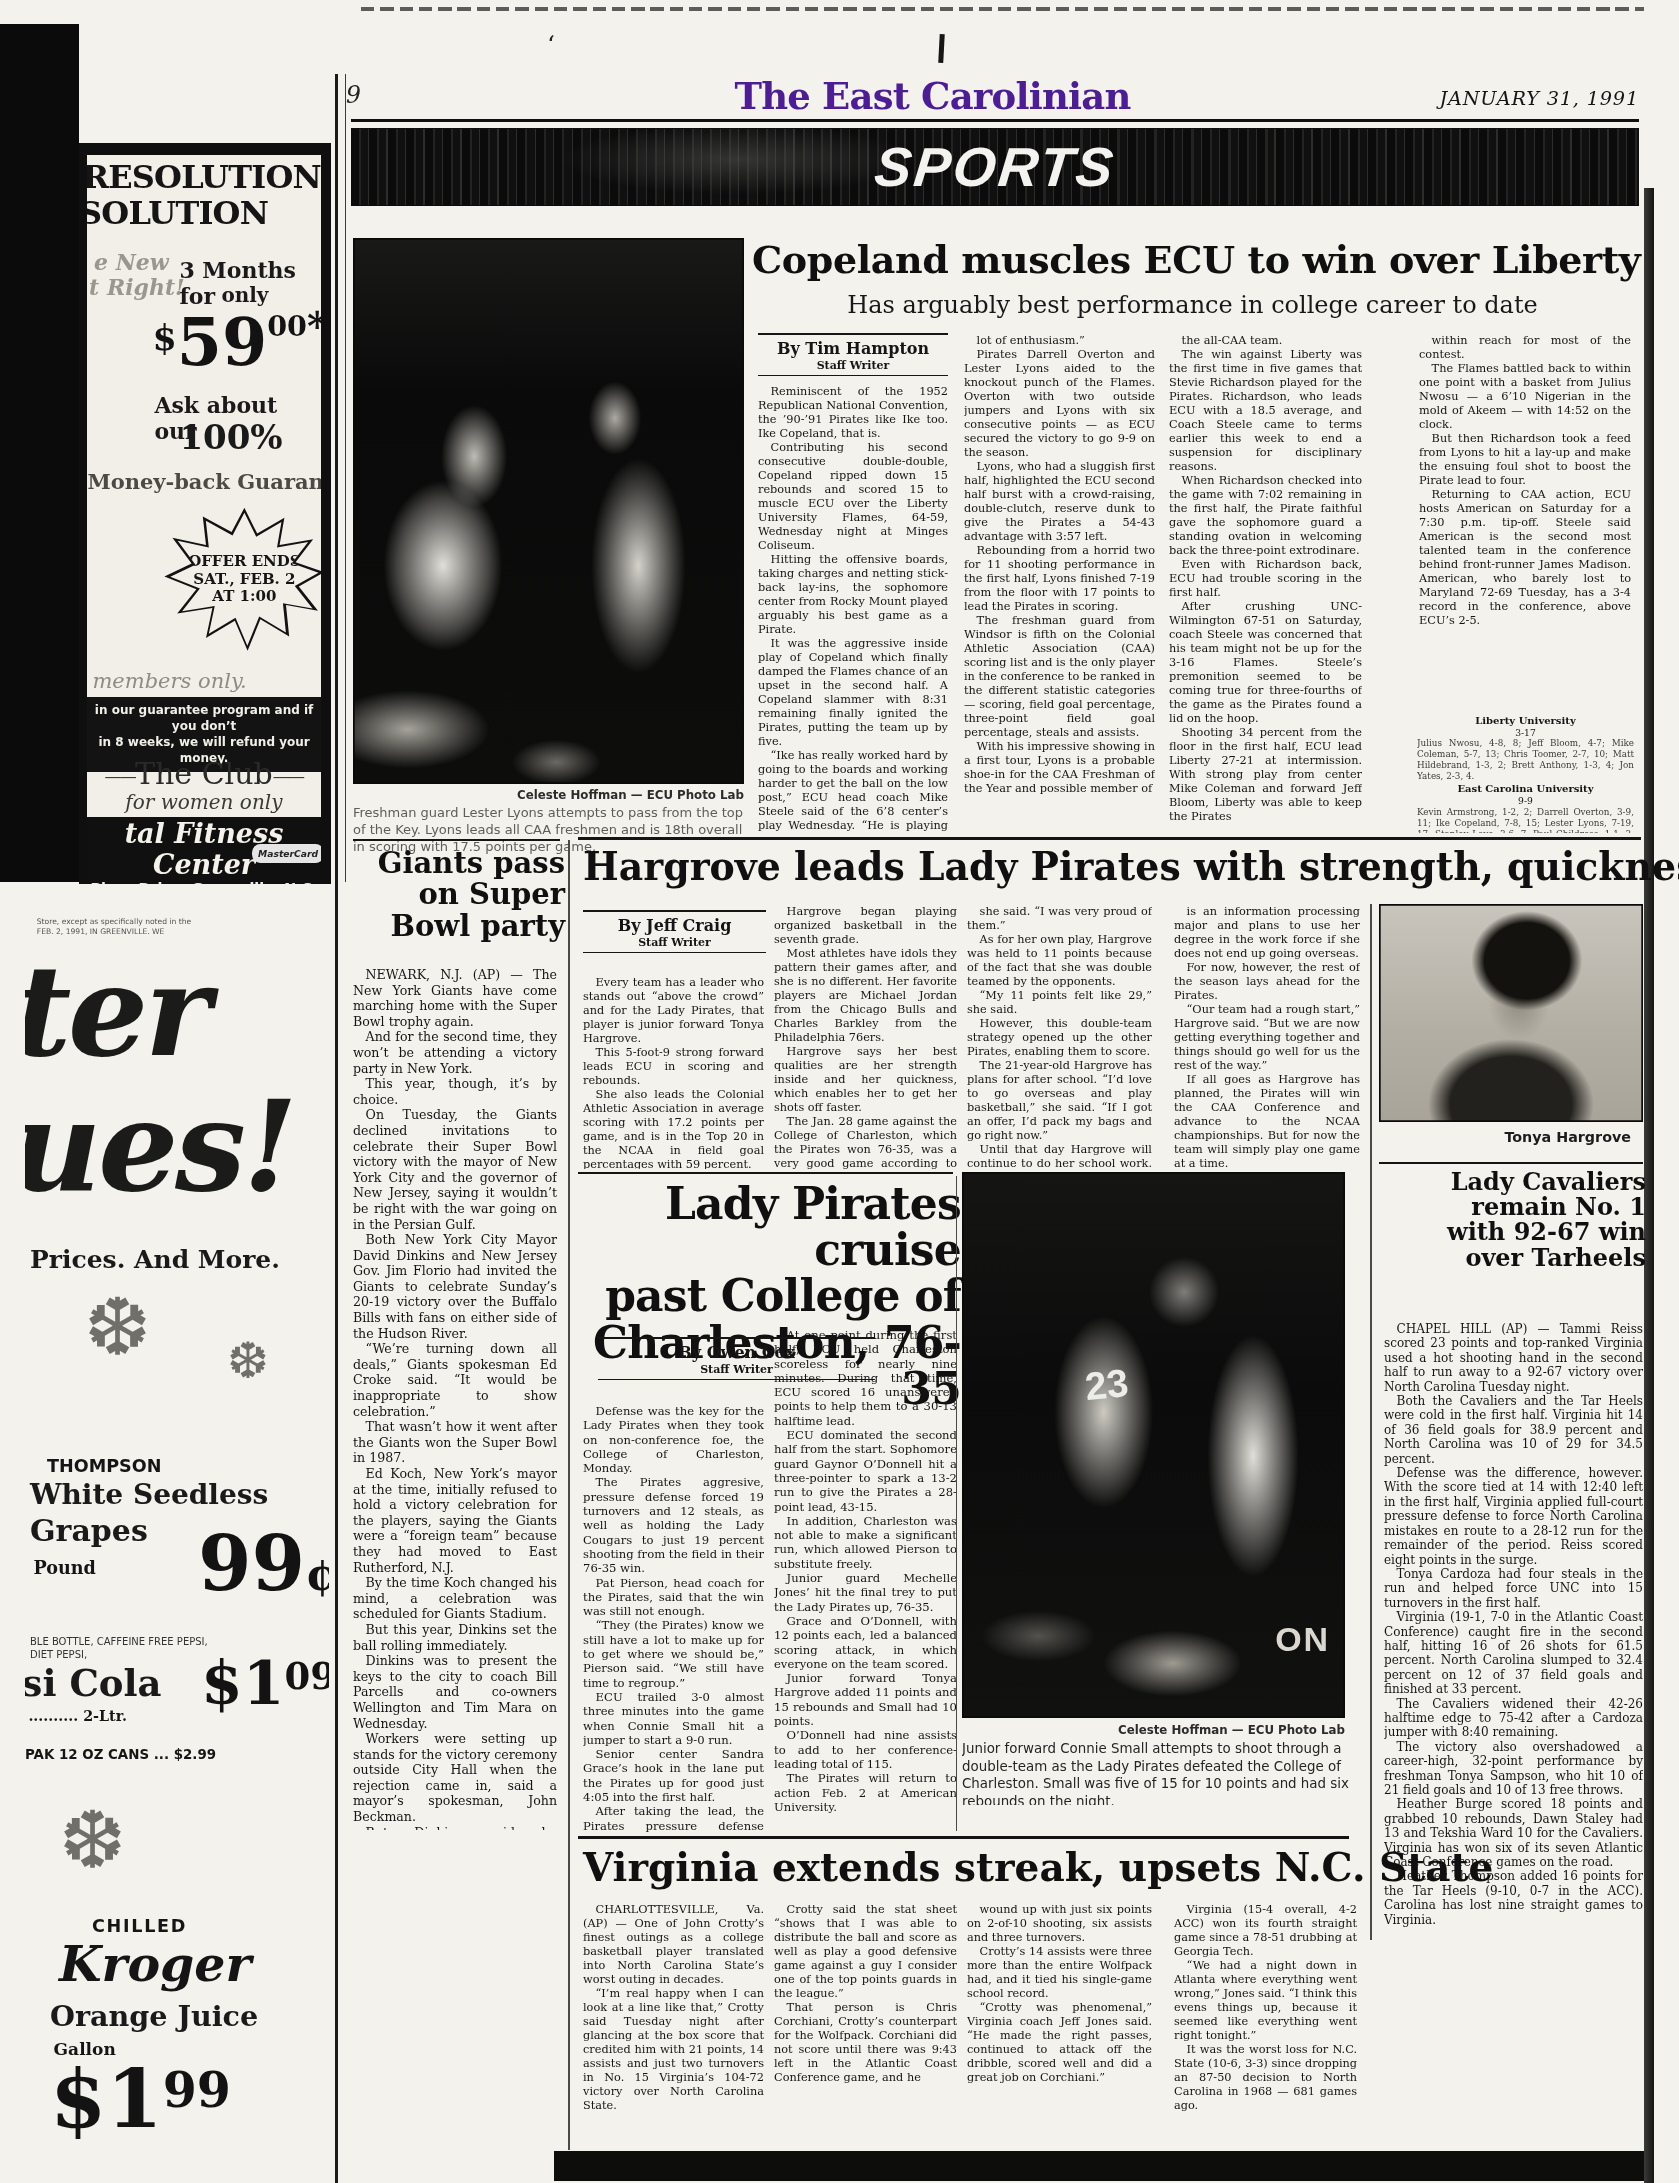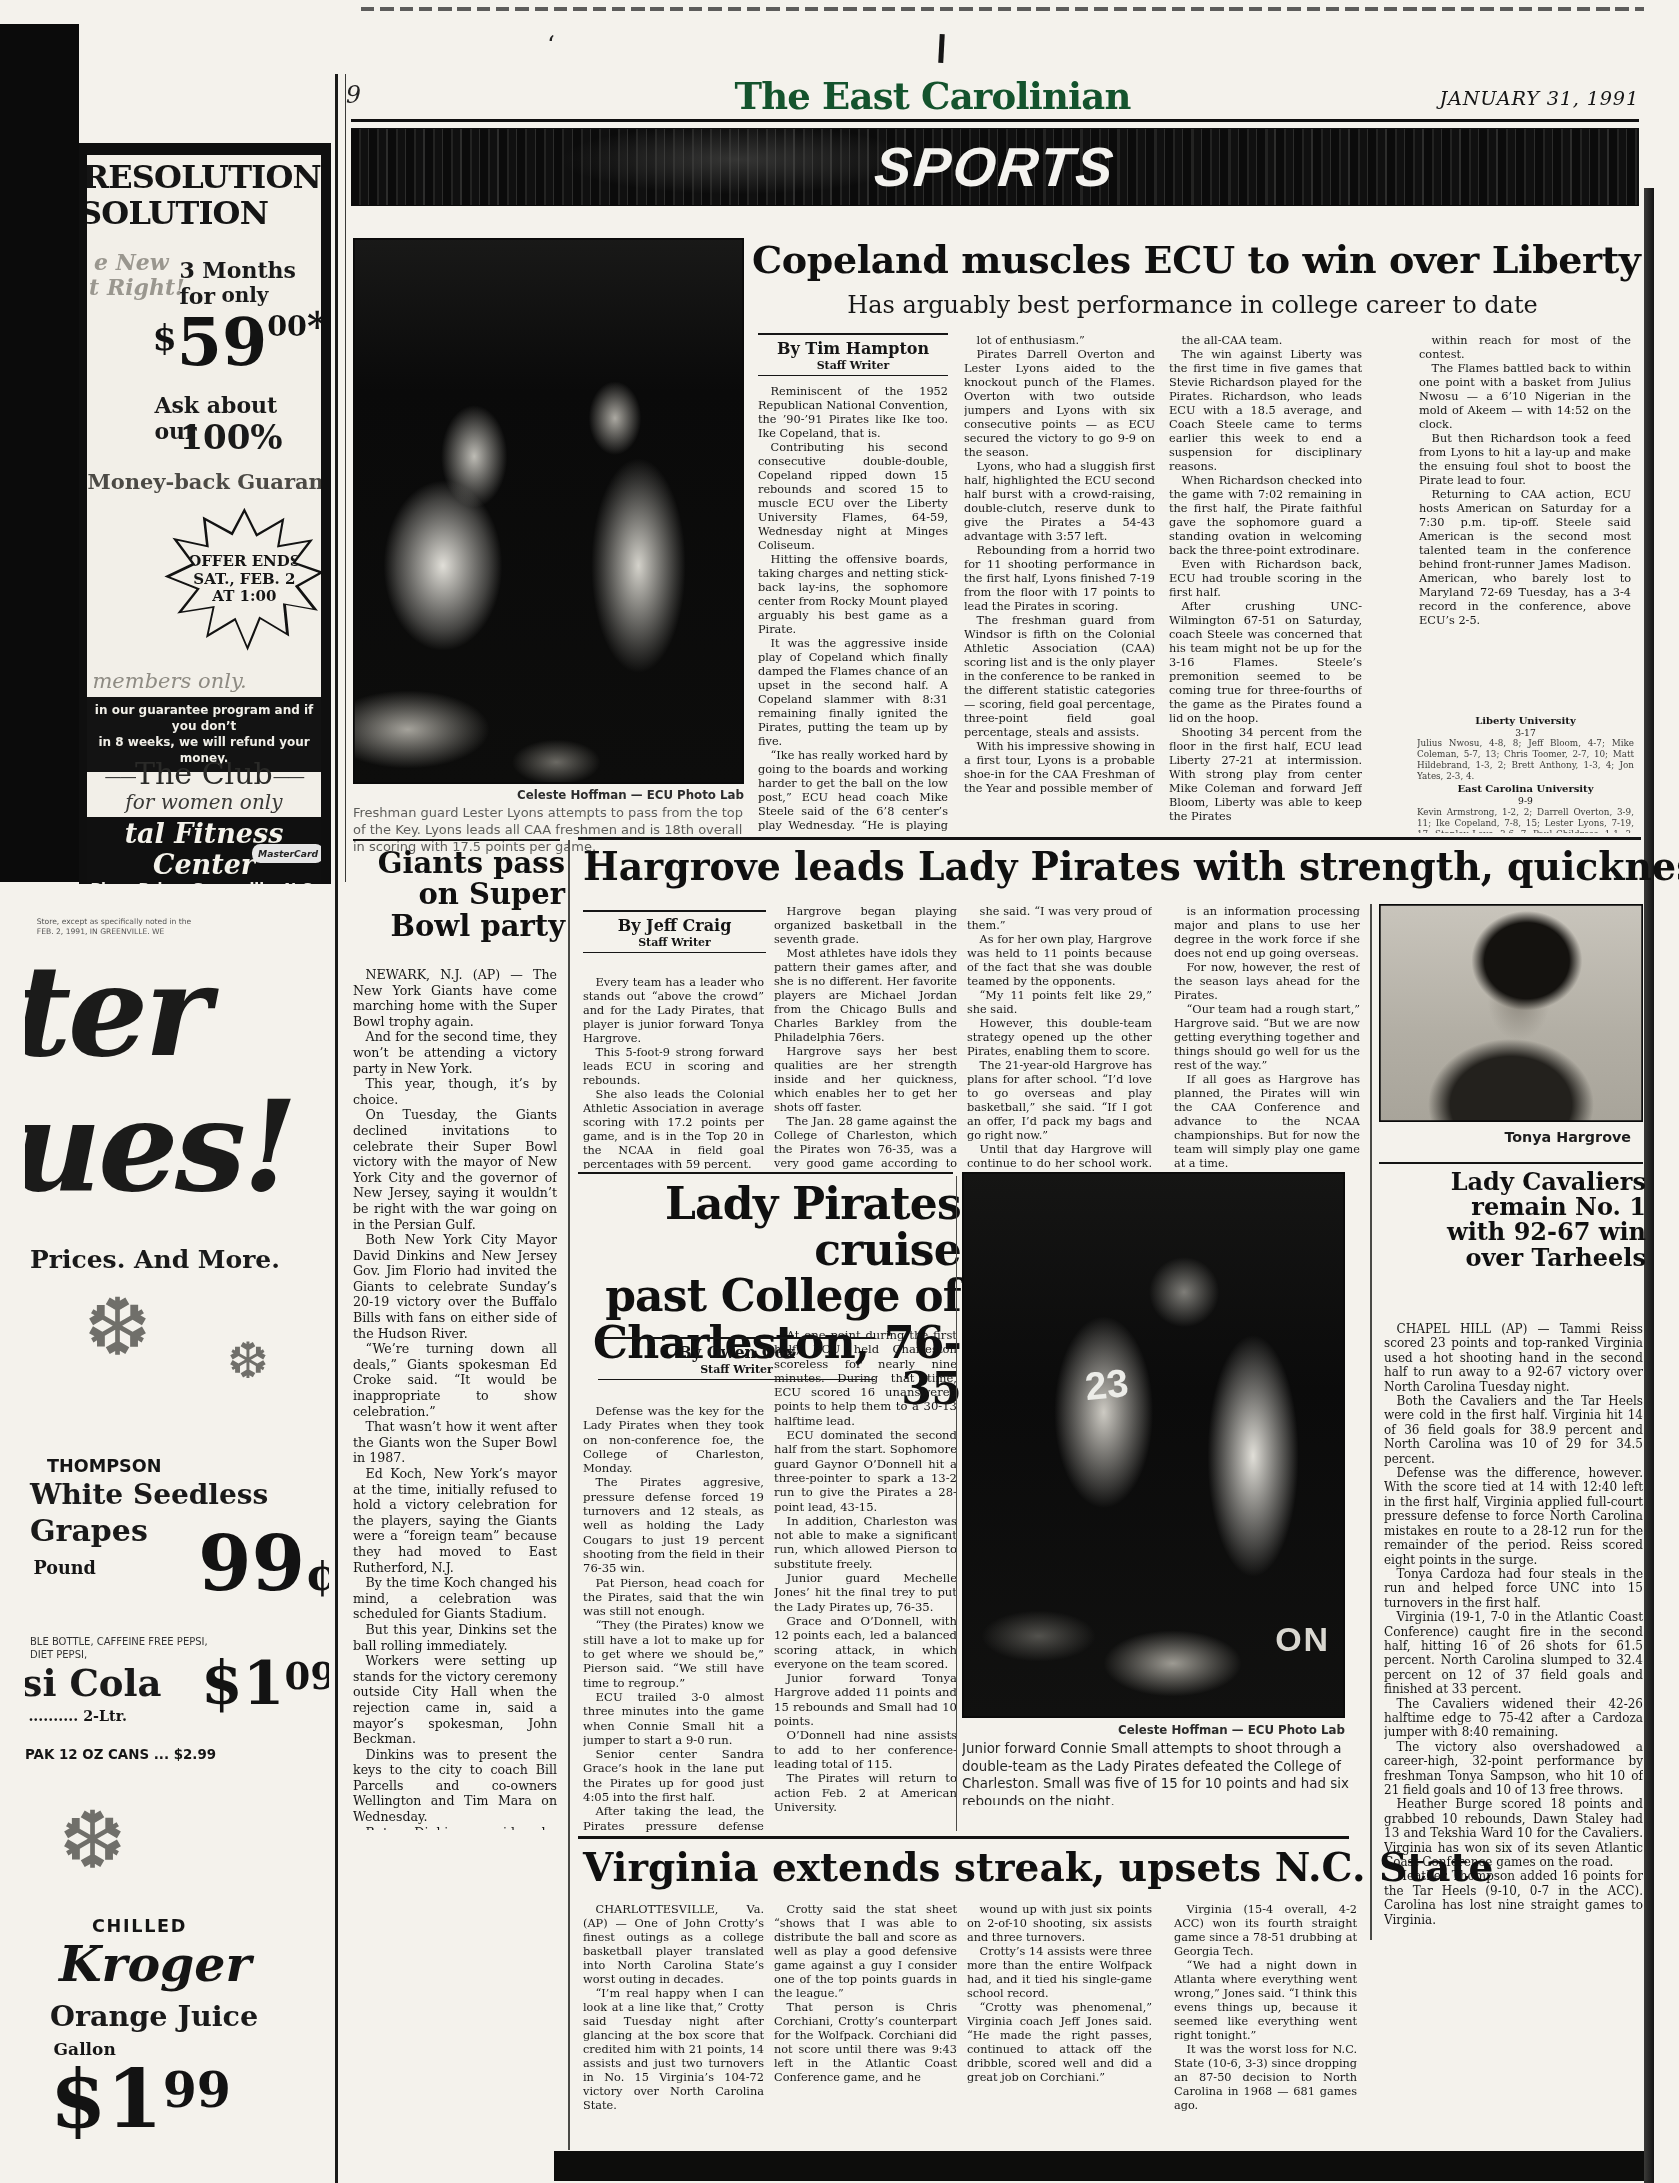--- a/index.html
+++ b/index.html
@@ -11,21 +11,21 @@
     background:repeating-linear-gradient(90deg,#2a2a2a 0 13.4px,transparent 13.4px 19.3px);opacity:.75;}
   .scan-right{left:1644px;top:188px;width:10px;height:1995px;background:linear-gradient(90deg,#3a3a38,#141414);}
   .tickmark{font-size:25px;color:#222;}
   
   .vrule{background:#4a4a46;}
   .hrule{background:#141414;}
   .dbl-rule{left:351px;top:119px;width:1288px;height:5.9px;border-top:3.4px solid #101010;border-bottom:1.7px solid #101010;}
   
   .pagenum{left:346px;top:81px;font-style:italic;font-size:23.5px;color:#222;}
   .masthead{left:714px;top:74px;width:437px;text-align:center;font-weight:bold;font-size:37px;
-    letter-spacing:-0.8px;color:#14532d;}
+    letter-spacing:-0.8px;color:#4c1d95;}
   .issue-date{left:1310px;top:87px;width:329px;text-align:right;font-style:italic;font-size:19.3px;letter-spacing:0.8px;}
   .banner{left:351px;top:129px;width:1288px;height:76px;border-bottom:1.7px solid #0c0c0c;
     background:
       radial-gradient(ellipse 252px 50px at 30% 40%, rgba(90,90,88,.5), transparent 70%),
       repeating-linear-gradient(90deg,#0b0b0b 0 7.6px,#232322 7.6px 10px,#101010 10px 17px,#2d2d2c 17px 18.5px);
     display:flex;align-items:center;justify-content:center;}
   .banner span{font-family:"Liberation Sans",sans-serif;font-weight:bold;font-style:italic;
     font-size:55px;color:#f4f3ef;letter-spacing:2.5px;transform:skewX(-6deg);}
   
   .photo{box-shadow:0 0 0 1.7px #0a0a0a inset;}
@@ -261,22 +261,22 @@
       <p>NEWARK, N.J. (AP) — The New York Giants have come marching home with the Super Bowl trophy again.</p>
       <p>And for the second time, they won’t be attending a victory party in New York.</p>
       <p>This year, though, it’s by choice.</p>
       <p>On Tuesday, the Giants declined invitations to celebrate their Super Bowl victory with the mayor of New York City and the governor of New Jersey, saying it wouldn’t be right with the war going on in the Persian Gulf.</p>
       <p>Both New York City Mayor David Dinkins and New Jersey Gov. Jim Florio had invited the Giants to celebrate Sunday’s 20-19 victory over the Buffalo Bills with fans on either side of the Hudson River.</p>
       <p>“We’re turning down all deals,” Giants spokesman Ed Croke said. “It would be inappropriate to show celebration.”</p>
       <p>That wasn’t how it went after the Giants won the Super Bowl in 1987.</p>
       <p>Ed Koch, New York’s mayor at the time, initially refused to hold a victory celebration for the players, saying the Giants were a “foreign team” because they had moved to East Rutherford, N.J.</p>
       <p>By the time Koch changed his mind, a celebration was scheduled for Giants Stadium.</p>
       <p>But this year, Dinkins set the ball rolling immediately.</p>
+      <p>Dinkins was to present the keys to the city to coach Bill Parcells and co-owners Wellington and Tim Mara on Wednesday.</p>
       <p>Workers were setting up stands for the victory ceremony outside City Hall when the rejection came in, said a mayor’s spokesman, John Beckman.</p>
-      <p>Dinkins was to present the keys to the city to coach Bill Parcells and co-owners Wellington and Tim Mara on Wednesday.</p>
       <p>But Dinkins said he understood the last-minute change in plans.</p>
     </div>
   <div class="abs vrule" style="left:568px;top:840px;width:1.7px;height:1310px;"></div>
 
   <div class="abs hrule" style="left:578px;top:837px;width:1063px;height:2.5px;"></div>
   <div class="abs headline" style="left:583px;top:843px;width:1060px;font-size:39px;white-space:nowrap;transform:scaleX(.97);transform-origin:left;">Hargrove leads Lady Pirates with strength, quickness</div>
   <div class="abs byline" style="left:583px;top:910px;width:183px;">
     <span class="by">By Jeff Craig</span>
     <span class="role">Staff Writer</span>
   </div>

